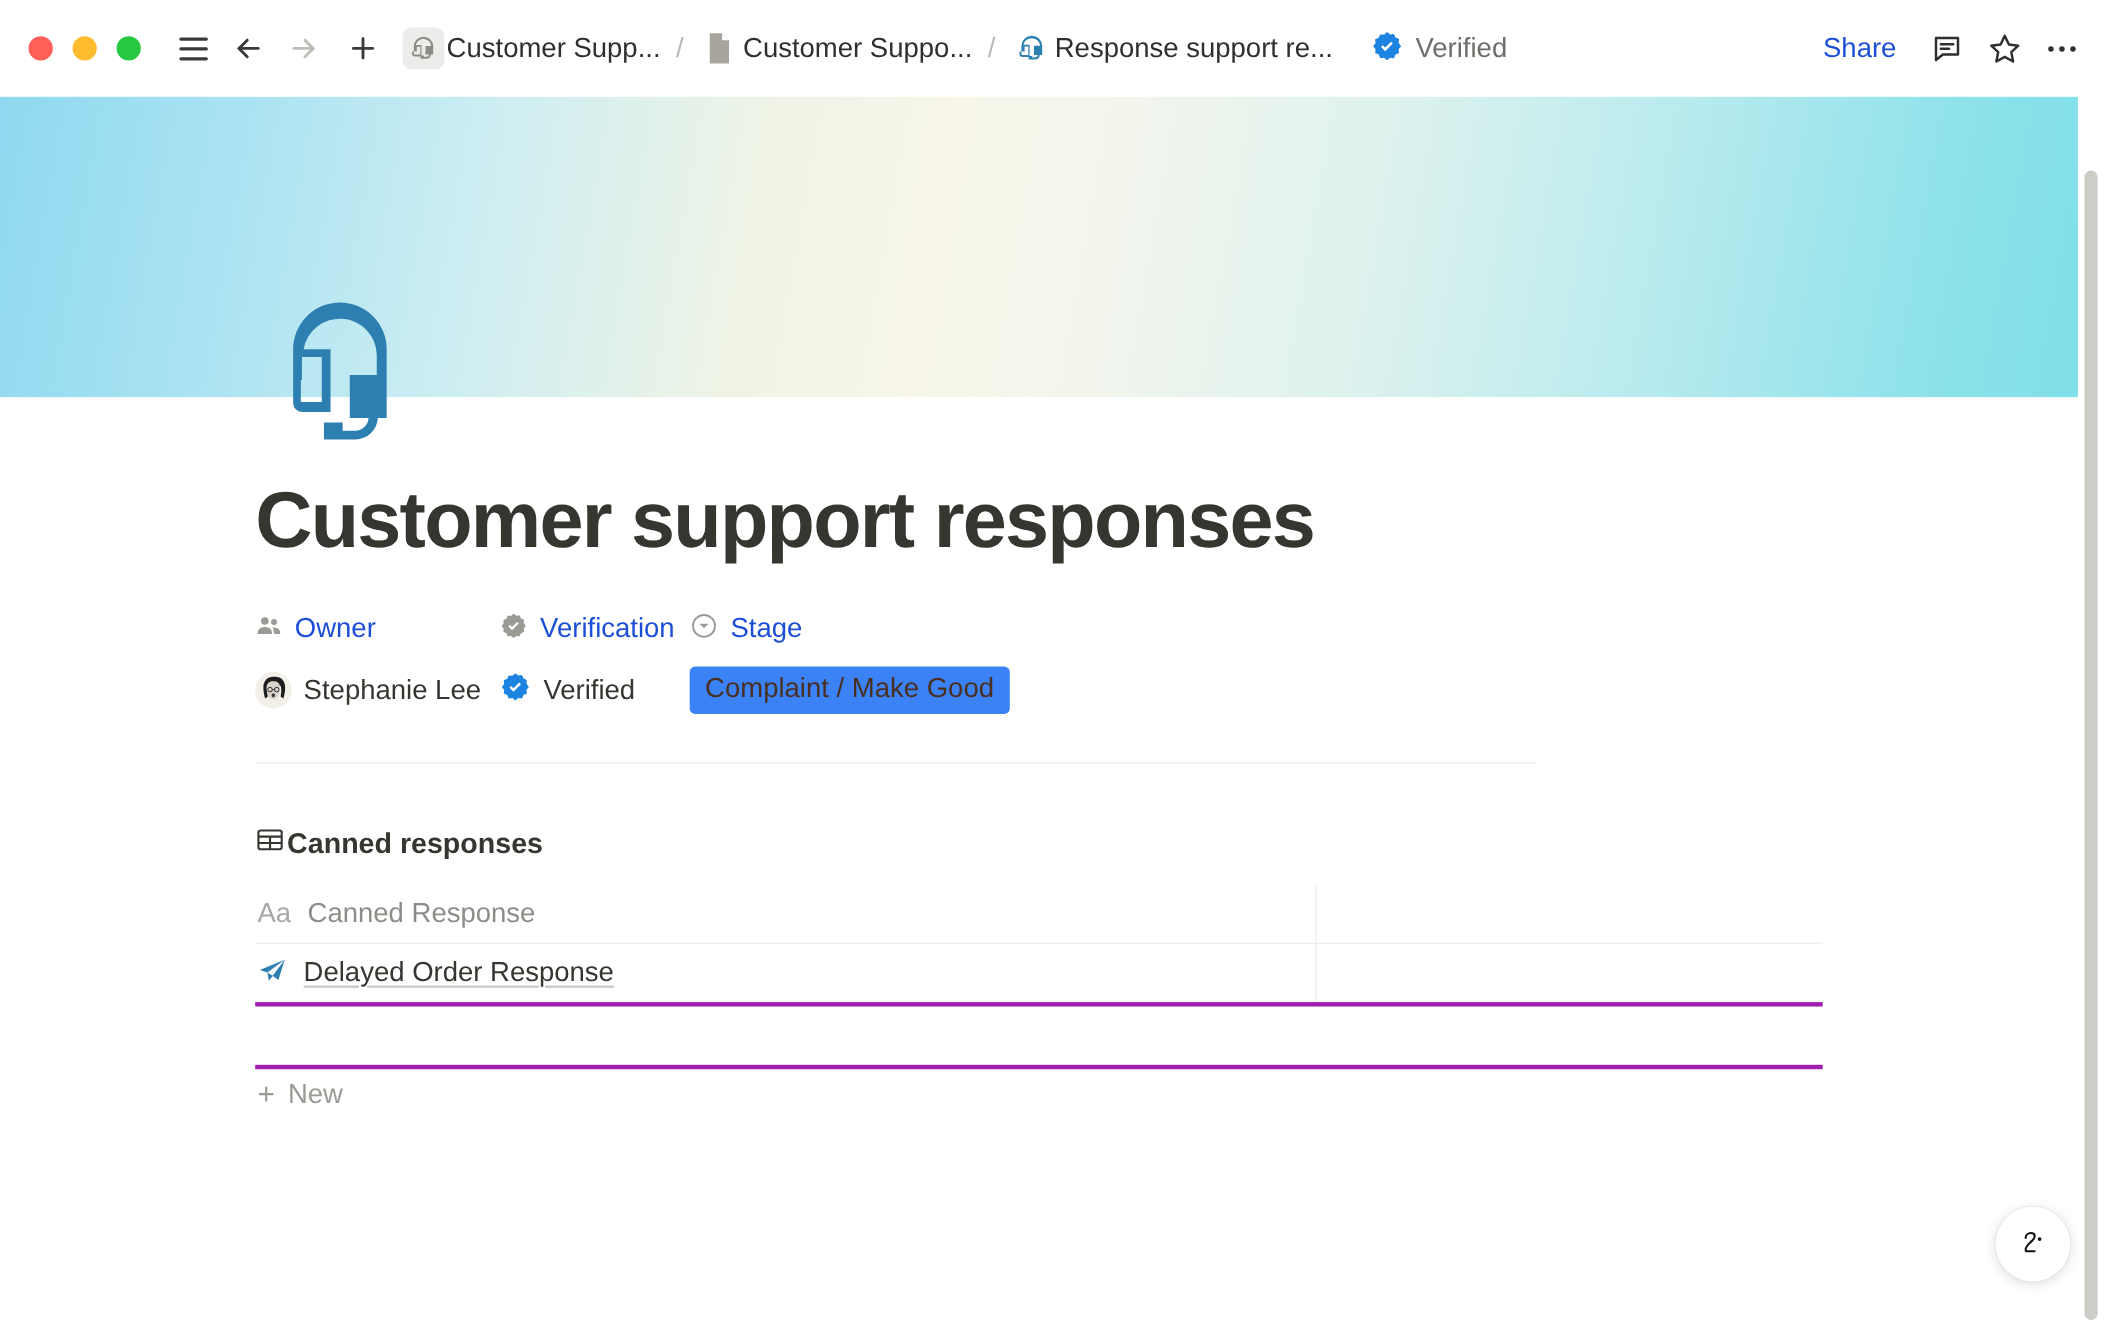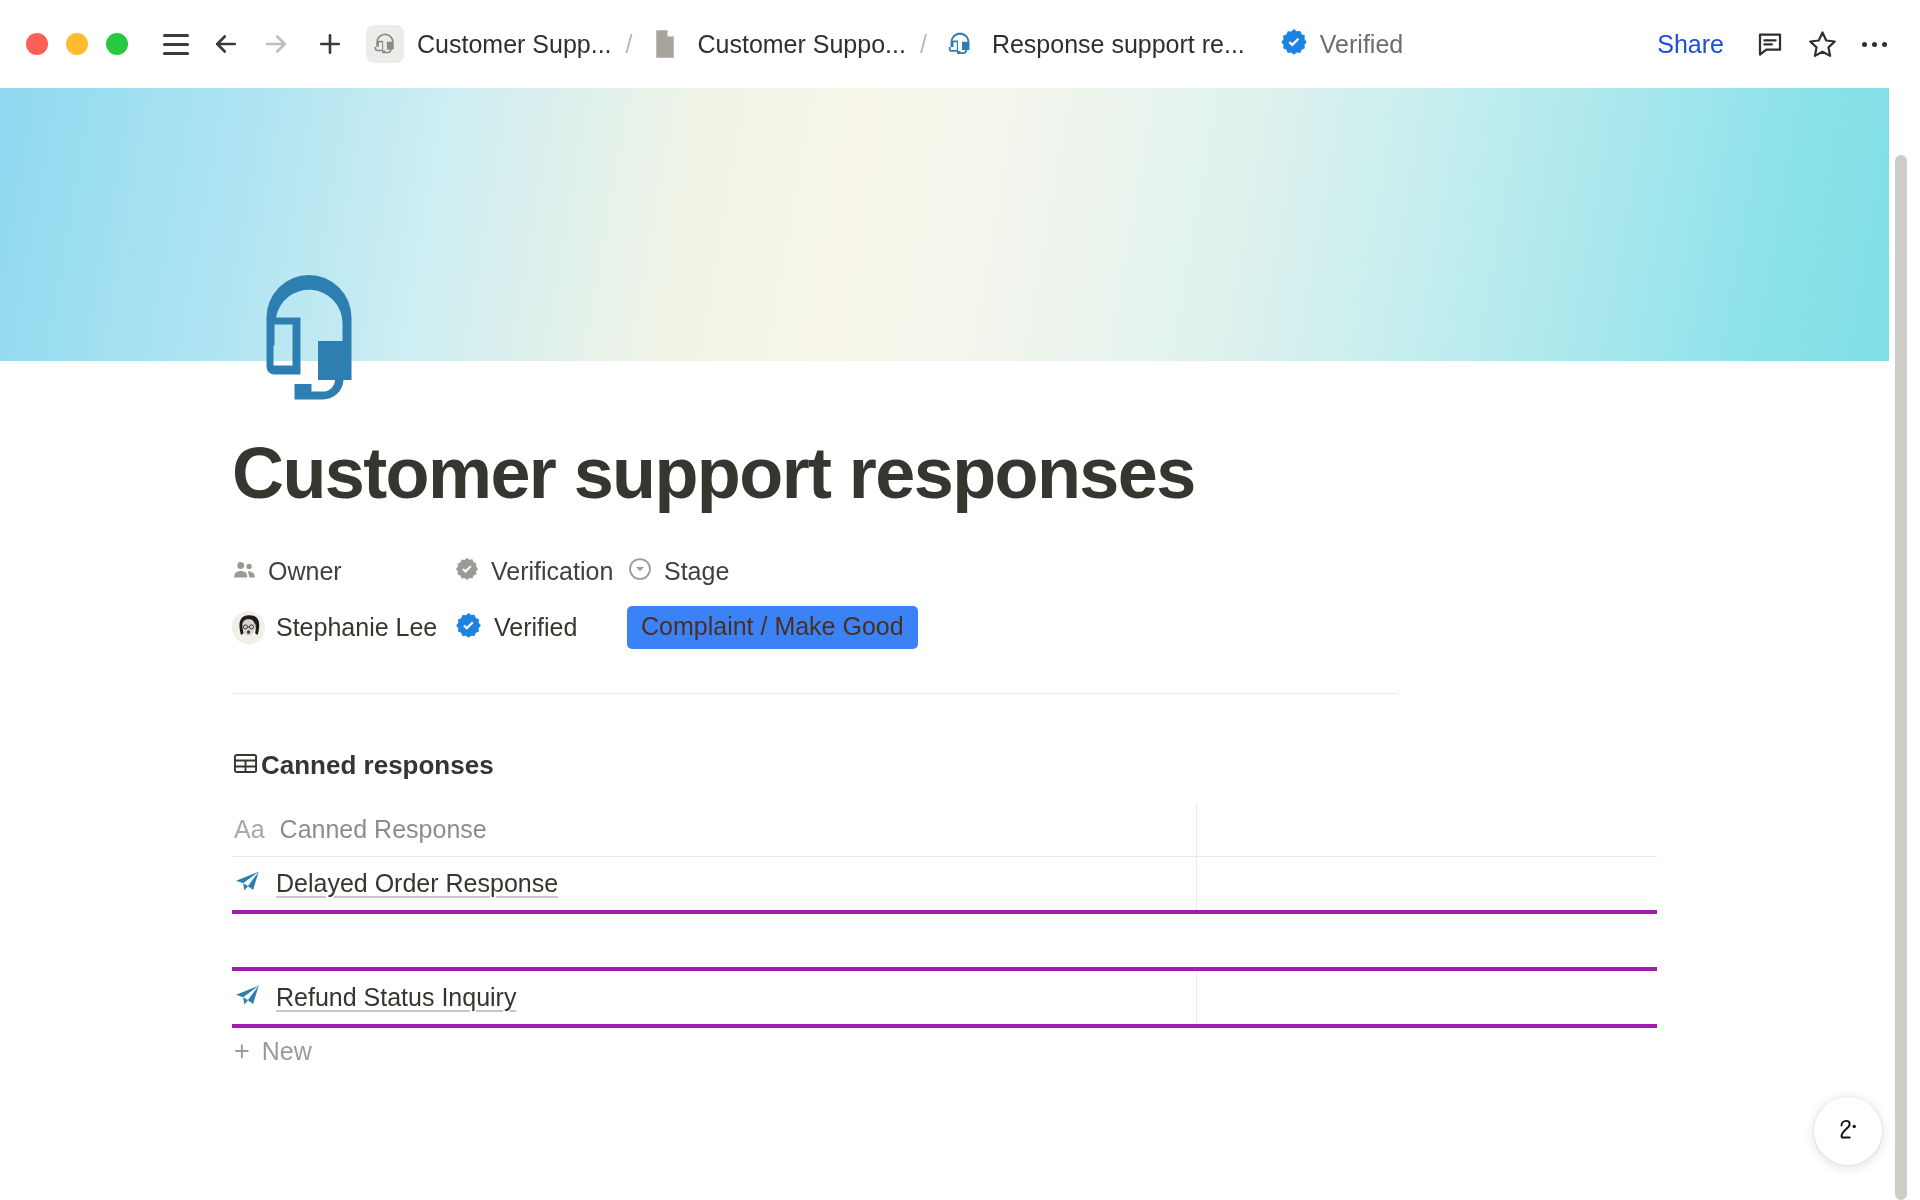--- a/index.html
+++ b/index.html
@@ -39,21 +39,21 @@
   .hamburger { display: flex; flex-direction: column; gap: 6px; width: 26px; }
   .hamburger span { display: block; height: 3px; background: #3a3a38; border-radius: 2px; }
 
   .arrow-svg { width: 30px; height: 30px; }
   .nav-back { margin-left: 6px; }
   .nav-fwd { margin-left: 6px; }
   .plus-btn { margin-left: 10px; }
 
   .crumbs { display: flex; align-items: center; margin-left: 14px; min-width: 0; }
   .crumb {
-    display: flex; align-items: center; gap: 13px;
+    display: flex; align-items: center; gap: 2px;
     font-size: 25px; color: #2f2f2d; white-space: nowrap;
   }
   .crumb-ico {
     width: 38px; height: 38px; border-radius: 8px;
     display: flex; align-items: center; justify-content: center;
     flex: none;
   }
   .crumb-ico.active { background: #ececeb; }
   .sep { color: #b8b8b4; font-size: 25px; margin: 0 14px; }
 
@@ -108,21 +108,21 @@
   .props { margin-top: 38px; }
   .prop-row { display: flex; align-items: center; }
   .prop-head { height: 40px; }
   .prop-vals { height: 44px; margin-top: 14px; }
 
   .prop-cell { display: flex; align-items: center; gap: 11px; }
   .c-owner { width: 222px; }
   .c-verif { width: 173px; }
   .c-stage { }
 
-  .prop-label { font-size: 25px; color: #404040; white-space: nowrap; }
+  .prop-label { font-size: 25px; color: #1d4ed8; white-space: nowrap; }
   .prop-val { font-size: 25px; color: #37352f; white-space: nowrap; }
 
   .avatar {
     width: 33px; height: 33px; border-radius: 50%;
     background: #f0ece6; overflow: hidden; flex: none;
     display: block;
   }
   .tag {
     background: #3b82f6; color: #4a2f21;
     border-radius: 5px; padding: 6px 14px 8px;
@@ -404,32 +404,20 @@
               </span>
               <span class="row-link">Delayed Order Response</span>
             </div>
             <div class="cell-second"></div>
           </div>
 
           <div class="grid-row">
             <div class="cell-second"></div>
           </div>
 
-          <div class="grid-row">
-            <div class="cell-main">
-              <span>
-                <svg width="27" height="27" viewBox="0 0 24 24" fill="#2e7fb1">
-                  <path d="M22 3.2L1.9 11.4l6.2 2.1 1.1 6.6 3.2-3.9 4.6 3.3z"></path>
-                  <path d="M8.1 13.5L22 3.2l-9.6 12.9z" fill="#ffffff"></path>
-                </svg>
-              </span>
-              <span class="row-link">Refund Status Inquiry</span>
-            </div>
-            <div class="cell-second"></div>
-          </div>
 
           <div class="new-row">
             <span class="new-plus">+</span>
             <span class="new-label">New</span>
           </div>
 
         </div>
       </div>
 
     </div>

